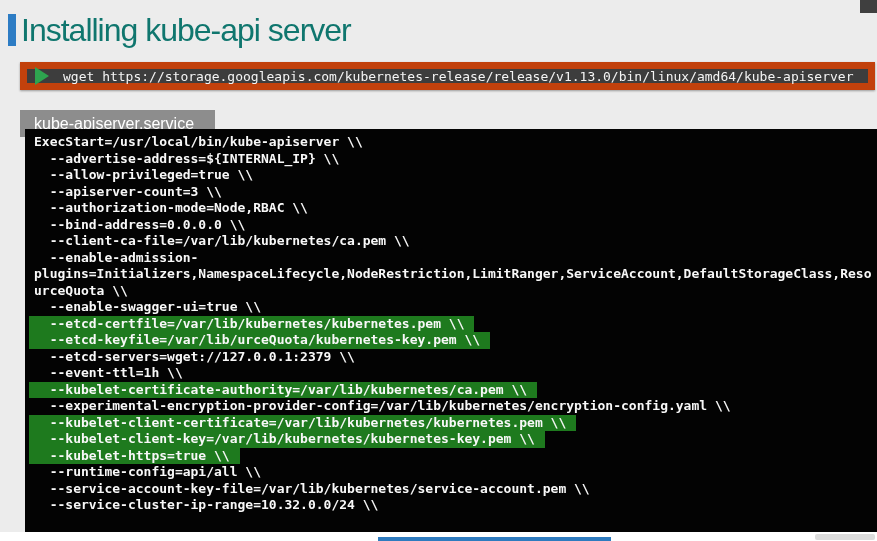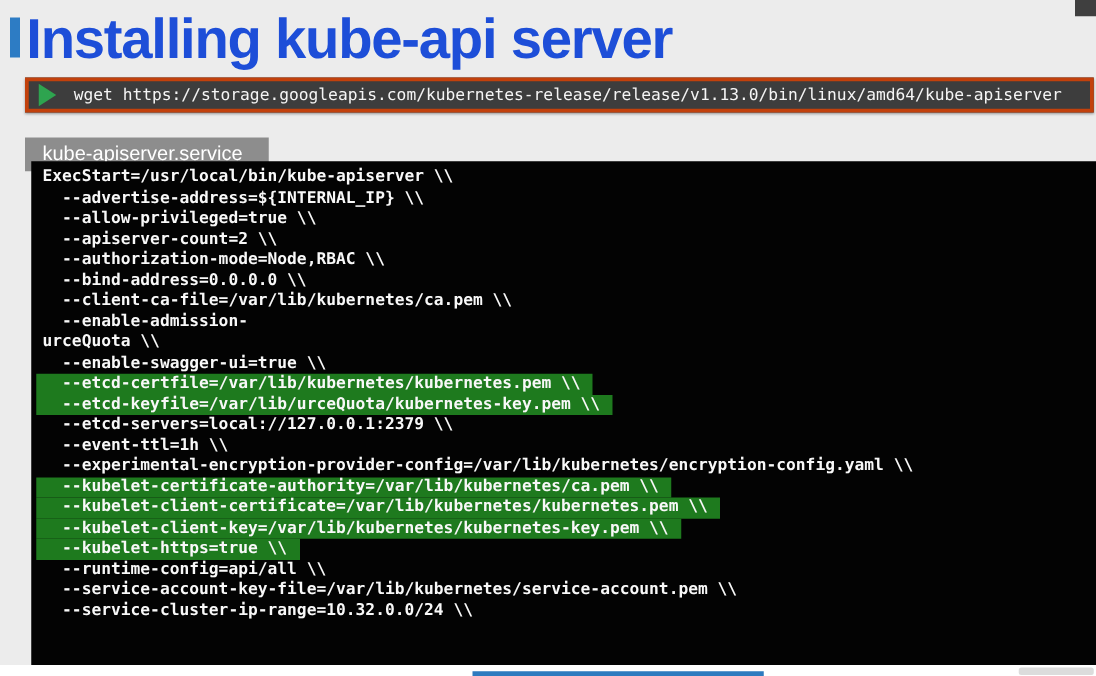--- a/index.html
+++ b/index.html
@@ -21,36 +21,36 @@
     padding: 8px 0 0 8px;
     height: 52px;
   }
   .accent-bar {
     width: 8px;
     height: 32px;
     background: #2d7cc4;
     margin-right: 5px;
   }
   .page-title {
-    font-size: 45px;
-    font-weight: bold;
-    color: #1d4ed8;
+    font-size: 32px;
+    font-weight: normal;
+    color: #0f766e;
     letter-spacing: -1px;
     line-height: 1;
   }
 
   
   .cmd-bar {
     position: absolute;
     left: 20px;
     top: 62px;
     width: 855px;
     height: 28px;
     background: #3d3d3d;
-    border: 3px solid #c2410c;
+    border: 7px solid #c2410c;
     box-shadow: 0 1px 2px rgba(0,0,0,0.35);
     display: flex;
     align-items: center;
   }
   .play-icon {
     width: 0; height: 0;
     border-left: 14px solid #2ea44f;
     border-top: 9px solid transparent;
     border-bottom: 9px solid transparent;
     margin-left: 8px;
@@ -154,33 +154,34 @@
     <div class="play-icon"></div>
     <div class="cmd-text">wget https://storage.googleapis.com/kubernetes-release/release/v1.13.0/bin/linux/amd64/kube-apiserver</div>
   </div>
 
   <div class="file-label">kube-apiserver.service</div>
 
   <div class="terminal">
       <div class="tline">ExecStart=/usr/local/bin/kube-apiserver \\</div>
       <div class="tline">  --advertise-address=${INTERNAL_IP} \\</div>
       <div class="tline">  --allow-privileged=true \\</div>
-      <div class="tline">  --apiserver-count=2 \\</div>
+      <div class="tline">  --apiserver-count=3 \\</div>
       <div class="tline">  --authorization-mode=Node,RBAC \\</div>
       <div class="tline">  --bind-address=0.0.0.0 \\</div>
       <div class="tline">  --client-ca-file=/var/lib/kubernetes/ca.pem \\</div>
       <div class="tline">  --enable-admission-</div>
+      <div class="tline">plugins=Initializers,NamespaceLifecycle,NodeRestriction,LimitRanger,ServiceAccount,DefaultStorageClass,Reso</div>
       <div class="tline">urceQuota \\</div>
       <div class="tline">  --enable-swagger-ui=true \\</div>
       <div class="tline hl">  --etcd-certfile=/var/lib/kubernetes/kubernetes.pem \\</div>
       <div class="tline hl">  --etcd-keyfile=/var/lib/urceQuota/kubernetes-key.pem \\</div>
-      <div class="tline">  --etcd-servers=local://127.0.0.1:2379 \\</div>
+      <div class="tline">  --etcd-servers=wget://127.0.0.1:2379 \\</div>
       <div class="tline">  --event-ttl=1h \\</div>
+      <div class="tline hl">  --kubelet-certificate-authority=/var/lib/kubernetes/ca.pem \\</div>
       <div class="tline">  --experimental-encryption-provider-config=/var/lib/kubernetes/encryption-config.yaml \\</div>
-      <div class="tline hl">  --kubelet-certificate-authority=/var/lib/kubernetes/ca.pem \\</div>
       <div class="tline hl">  --kubelet-client-certificate=/var/lib/kubernetes/kubernetes.pem \\</div>
       <div class="tline hl">  --kubelet-client-key=/var/lib/kubernetes/kubernetes-key.pem \\</div>
       <div class="tline hl">  --kubelet-https=true \\</div>
       <div class="tline">  --runtime-config=api/all \\</div>
       <div class="tline">  --service-account-key-file=/var/lib/kubernetes/service-account.pem \\</div>
       <div class="tline">  --service-cluster-ip-range=10.32.0.0/24 \\</div>
     </div>
 
   <div class="bottom-strip"></div>
   <div class="scroll-hint"></div>

